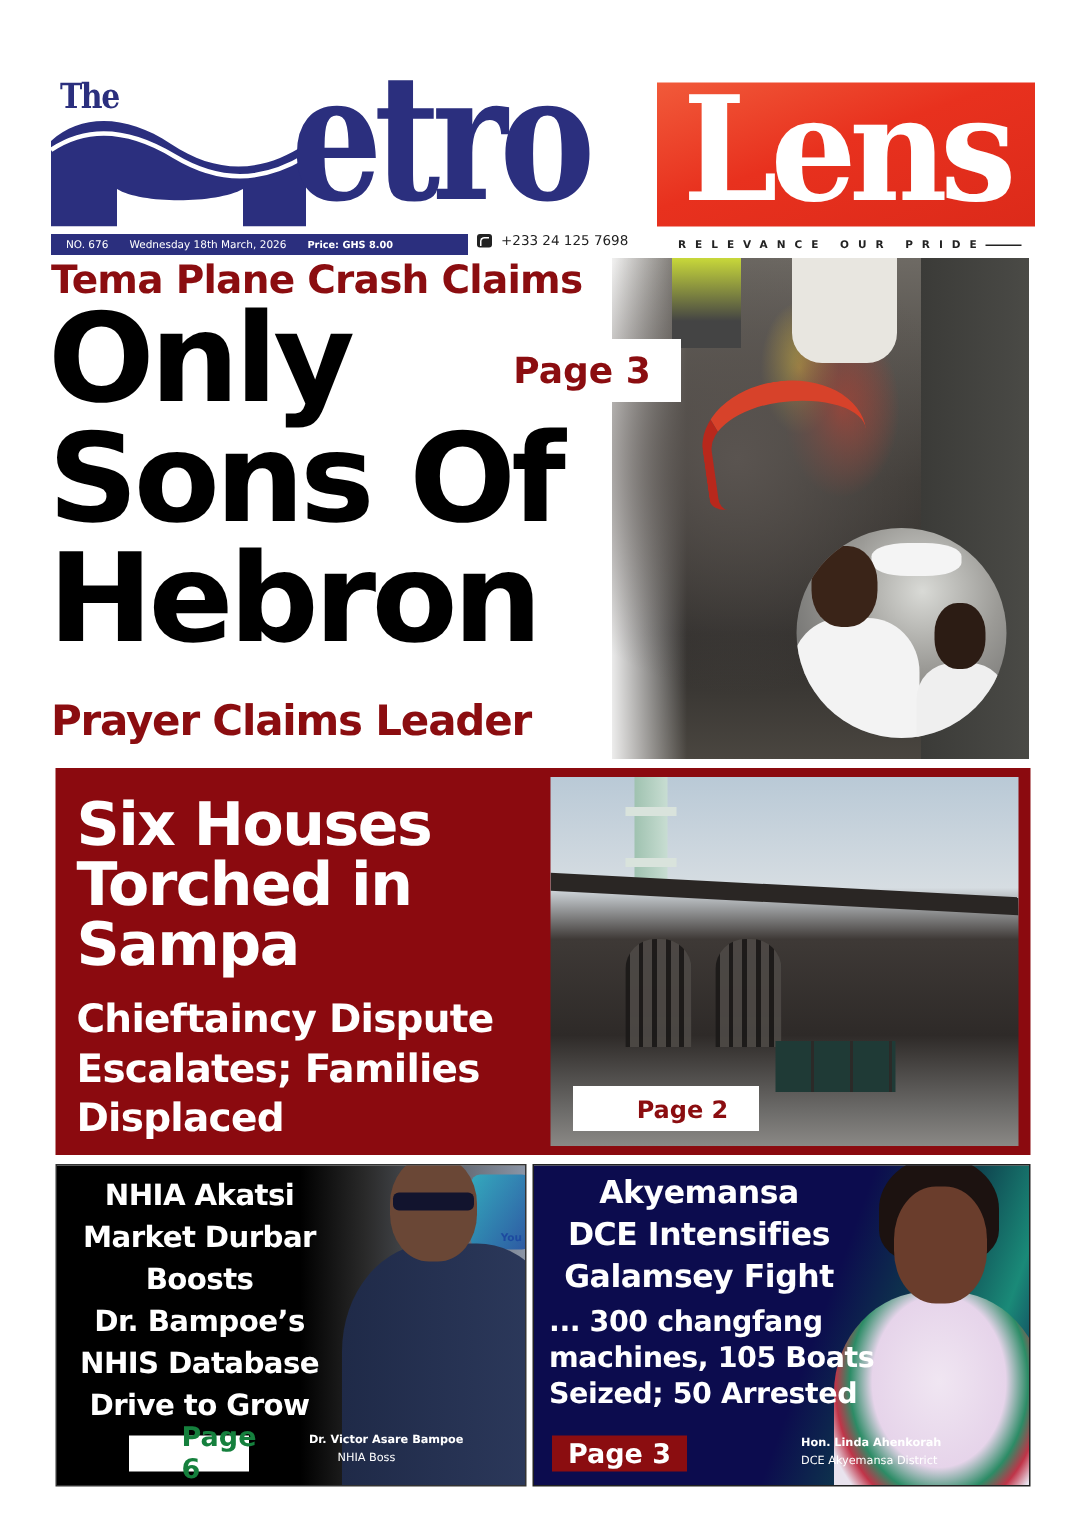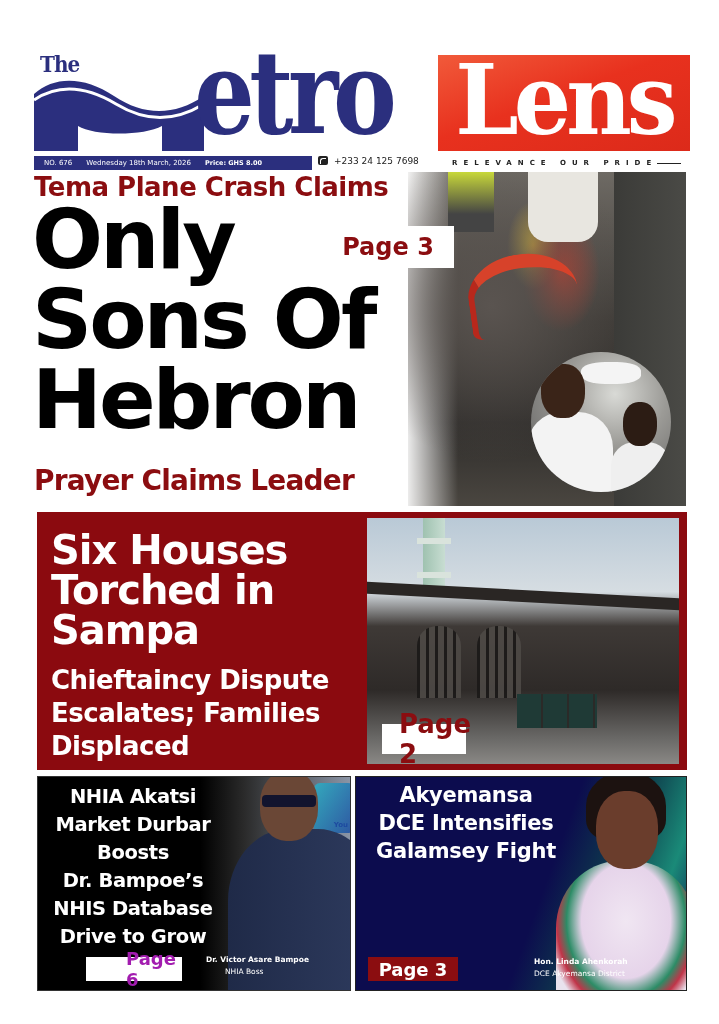--- a/index.html
+++ b/index.html
@@ -53,32 +53,32 @@
   .sampa-sub { position: absolute; left: 14px; top: 152px; font-weight: bold; font-size: 26px; line-height: 33px; color: #ffffff; letter-spacing: -0.5px; }
   .sampa-photo { position: absolute; left: 330px; top: 6px; width: 312px; height: 246px; background:
     linear-gradient(180deg, #b9c9d6 0%, #d6dde2 30%, #3e3936 44%, #2e2a28 70%, #6b6a68 90%, #8a8885 100%); overflow: hidden; }
   .sampa-photo .minaret { position: absolute; left: 56px; top: 0; width: 22px; height: 72px; background: linear-gradient(90deg,#9fc2b0,#c8ddd2); }
   .sampa-photo .minaret::before { content:""; position:absolute; left:-6px; top:20px; width:34px; height:6px; background:#d9e3dc; }
   .sampa-photo .minaret::after { content:""; position:absolute; left:-6px; top:54px; width:34px; height:6px; background:#d9e3dc; }
   .sampa-photo .roof { position: absolute; left: 0; top: 72px; width: 312px; height: 12px; background: #2a2624; transform: skewY(3deg); }
   .sampa-photo .window1 { position: absolute; left: 50px; top: 108px; width: 44px; height: 72px; background: repeating-linear-gradient(90deg,#1b1918 0 3px,#4e4a46 3px 9px), #1b1918; border-radius: 20px 20px 0 0; opacity: 0.9; }
   .sampa-photo .window2 { position: absolute; left: 110px; top: 108px; width: 44px; height: 72px; background: repeating-linear-gradient(90deg,#1b1918 0 3px,#4e4a46 3px 9px), #1b1918; border-radius: 20px 20px 0 0; opacity: 0.9; }
   .sampa-photo .drums { position: absolute; left: 150px; top: 176px; width: 80px; height: 34px; background: repeating-linear-gradient(90deg,#1f3a36 0 24px,#2b2a28 24px 26px); }
-  .page-tag-sampa { position: absolute; left: 345px; top: 212px; width: 84px; height: 30px; background: #ffffff; display: flex; align-items: center; justify-content: center; font-weight: bold; font-size: 26px; color: #8b0d10; padding-left: 22px; }
+  .page-tag-sampa { position: absolute; left: 345px; top: 212px; width: 124px; height: 30px; background: #ffffff; display: flex; align-items: center; justify-content: center; font-weight: bold; font-size: 16px; color: #8b0d10; padding-left: 22px; }
 
   
   .nhia-box { position: absolute; left: 37px; top: 776px; width: 314px; height: 215px; background: linear-gradient(90deg, #000000 0%, #000000 52%, #2a2a2a 66%, #8b95a6 100%); overflow: hidden; border: 1px solid #333; }
   .nhia-person { position: absolute; left: 190px; top: -6px; width: 150px; height: 230px; }
   .nhia-person .head { position: absolute; left: 32px; top: 0; width: 58px; height: 70px; border-radius: 45%; background: #6a4736; }
   .nhia-person .glasses { position: absolute; left: 34px; top: 24px; width: 54px; height: 12px; background: #12142e; border-radius: 4px; }
   .nhia-person .body { position: absolute; left: 0; top: 58px; width: 150px; height: 180px; border-radius: 40% 40% 0 0; background: linear-gradient(90deg,#1f2a48,#2e3b5e); }
   .nhia-logo-bg { position: absolute; right: -4px; top: 6px; width: 40px; height: 50px; background: linear-gradient(120deg,#2ab3c8,#1d4aa0); border-radius: 6px; opacity: 0.85; }
   .nhia-logo-text { position: absolute; right: 2px; top: 44px; font-size: 7px; color: #1d4aa0; font-weight: bold; }
   .nhia-head { position: absolute; left: 0; top: 6px; width: 190px; text-align: center; font-weight: 700; font-size: 19.5px; line-height: 28px; color: #ffffff; letter-spacing: -0.4px; }
-  .page-tag-nhia { position: absolute; left: 48px; top: 180px; width: 96px; height: 24px; background: #ffffff; display: flex; align-items: center; justify-content: center; font-weight: bold; font-size: 18px; color: #a21caf; padding-left: 40px; }
+  .page-tag-nhia { position: absolute; left: 48px; top: 180px; width: 80px; height: 24px; background: #ffffff; display: flex; align-items: center; justify-content: center; font-weight: bold; font-size: 18px; color: #15803d; padding-left: 40px; }
   .nhia-caption { position: absolute; left: 168px; top: 178px; color: #ffffff; }
   .nhia-caption .name { font-size: 7.5px; font-weight: bold; }
   .nhia-caption .role { font-size: 7.5px; margin-top: 3px; padding-left: 19px; }
 
   .dce-box { position: absolute; left: 355px; top: 776px; width: 332px; height: 215px; background: linear-gradient(110deg, #0c0c4e 0%, #0c0c4e 56%, #0e3e4c 72%, #1a8a78 86%, #0b0b48 100%); overflow: hidden; border: 1px solid #222; }
   .dce-person { position: absolute; left: 200px; top: -6px; width: 140px; height: 230px; }
   .dce-person .hair { position: absolute; left: 30px; top: 0; width: 80px; height: 70px; border-radius: 50% 50% 30% 30%; background: #1c1210; }
   .dce-person .face { position: absolute; left: 40px; top: 20px; width: 62px; height: 78px; border-radius: 45%; background: #6a3d2c; }
   .dce-person .dress { position: absolute; left: 0; top: 90px; width: 140px; height: 150px; border-radius: 45% 45% 0 0; background: radial-gradient(ellipse at 50% 40%, #f0e6f2 0%, #e6d4ea 45%, #2c8c66 60%, #c03448 70%, #e9e3ee 80%); }
   .dce-head { position: absolute; left: 0; top: 4px; width: 220px; text-align: center; font-weight: 900; font-size: 21px; line-height: 28px; color: #ffffff; letter-spacing: -0.3px; }
@@ -192,18 +192,23 @@
   <div class="dce-person">
     <div class="dress"></div>
     <div class="hair"></div>
     <div class="face"></div>
   </div>
   <h3 class="dce-head">
     <div>Akyemansa</div>
     <div>DCE Intensifies</div>
     <div>Galamsey Fight</div>
   </h3>
+  <div class="dce-sub">
+    <div>... 300 changfang</div>
+    <div>machines, 105 Boats</div>
+    <div>Seized; 50 Arrested</div>
+  </div>
   <div class="page-tag-dce">Page 3</div>
   <div class="dce-caption">
     <div class="name">Hon. Linda Ahenkorah</div>
     <div class="role">DCE Akyemansa District</div>
   </div>
 </section>
 
 </body></html>

